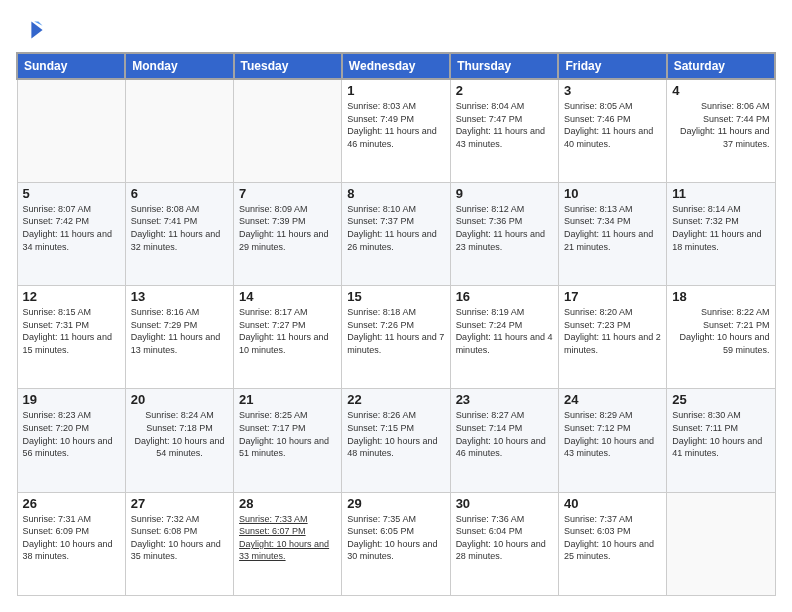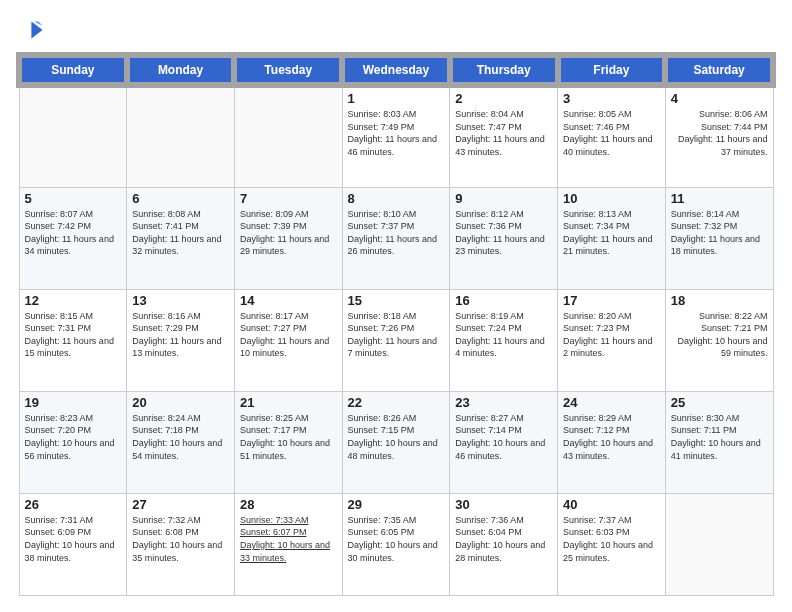--- a/index.html
+++ b/index.html
@@ -57,22 +57,22 @@
       width: 100%;
       border-collapse: collapse;
       flex: 1;
     }
     .calendar th {
       background: #3366cc;
       color: #fff;
       font-size: 12px;
       font-weight: bold;
       padding: 5px 6px;
-      text-align: center;
-      border: 6px solid #a3a3a3;
+      text-align: left;
+      border: 2px solid #a3a3a3;
     }
     .calendar td {
       border: 1px solid #ccc;
       vertical-align: top;
       padding: 3px 5px;
       width: calc(100%/7);
       font-size: 9.5px;
       color: #333;
       background: #fff;
       height: 88px;
@@ -249,21 +249,21 @@
         </tr>
         <tr>
           <td>
             <span class="day-number">19</span>
             <div class="day-info" style="white-space: pre-line;">Sunrise: 8:23 AM
 Sunset: 7:20 PM
 Daylight: 10 hours and 56 minutes.</div>
           </td>
           <td>
             <span class="day-number">20</span>
-            <div class="day-info" style="white-space: pre-line;">Sunrise: 8:24 AM
+            <div class="day-info" style="white-space: pre-line; text-align: center;">Sunrise: 8:24 AM
 Sunset: 7:18 PM
 Daylight: 10 hours and 54 minutes.</div>
           </td>
           <td>
             <span class="day-number">21</span>
             <div class="day-info" style="white-space: pre-line;">Sunrise: 8:25 AM
 Sunset: 7:17 PM
 Daylight: 10 hours and 51 minutes.</div>
           </td>
           <td>

